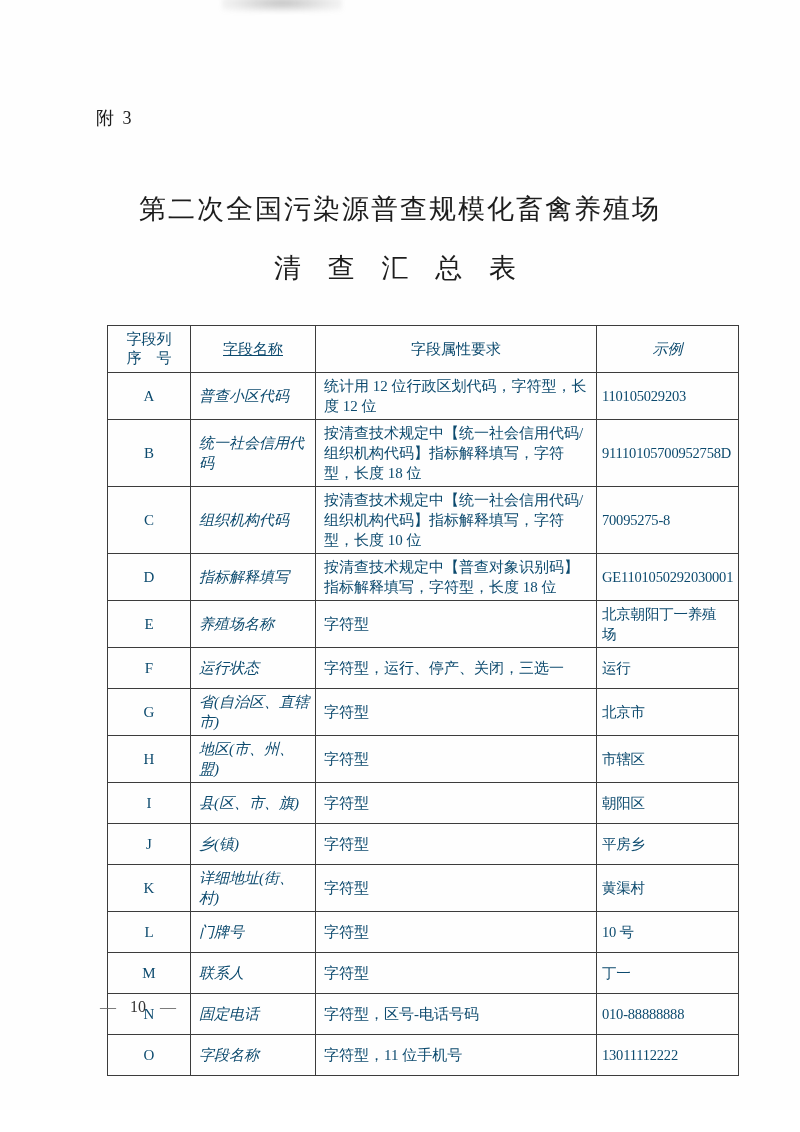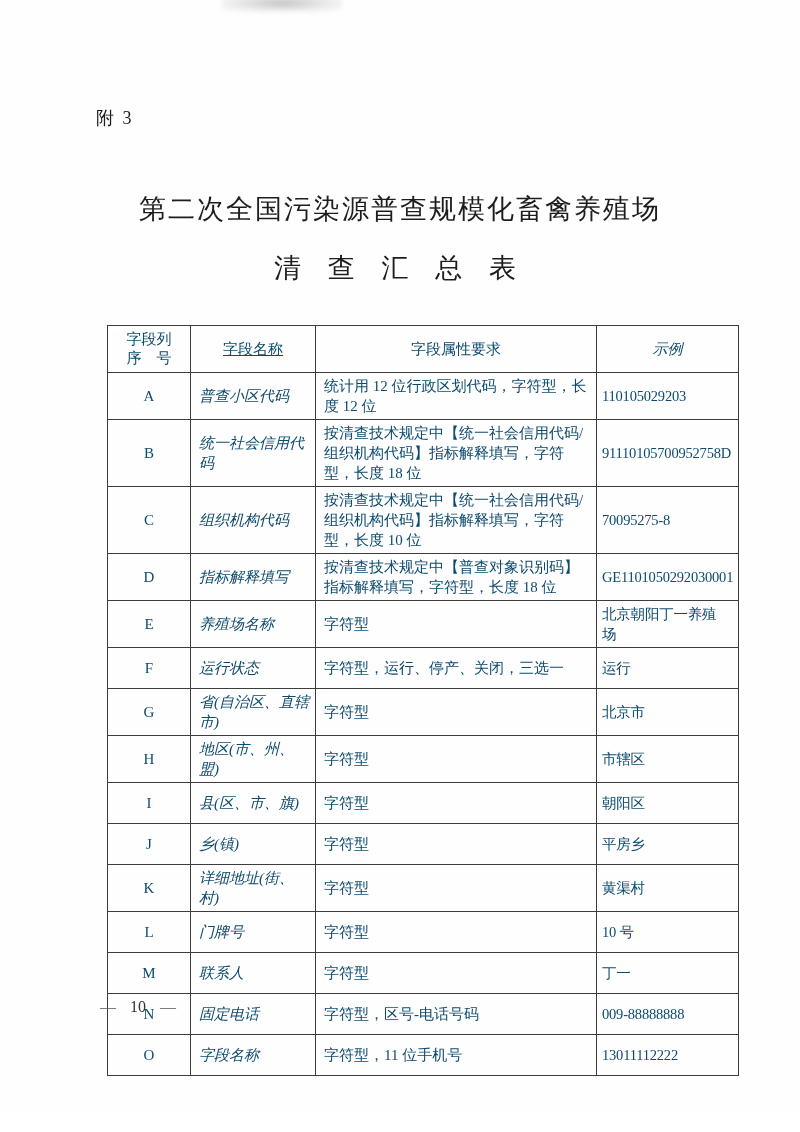--- a/index.html
+++ b/index.html
@@ -210,21 +210,21 @@
         <tr>
           <td class="col-id">M</td>
           <td class="col-name">联系人</td>
           <td class="col-req">字符型</td>
           <td class="col-example">丁一</td>
         </tr>
         <tr>
           <td class="col-id">N</td>
           <td class="col-name">固定电话</td>
           <td class="col-req">字符型，区号-电话号码</td>
-          <td class="col-example">009-88888888</td>
+          <td class="col-example">010-88888888</td>
         </tr>
         <tr>
           <td class="col-id">O</td>
           <td class="col-name">字段名称</td>
           <td class="col-req">字符型，11 位手机号</td>
           <td class="col-example">13011112222</td>
         </tr>
       </tbody>
   </table>
 

